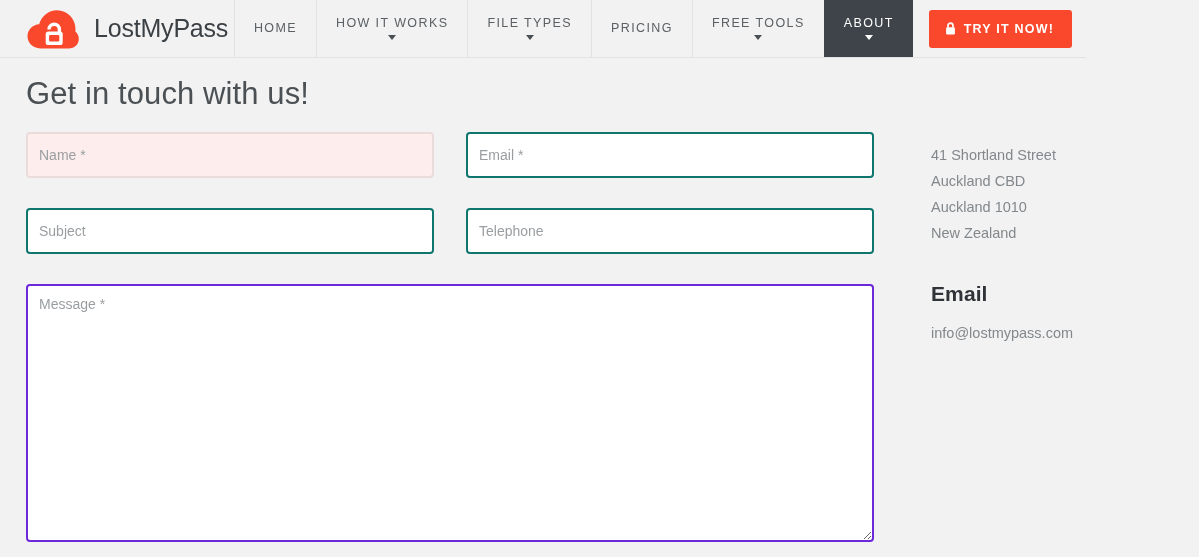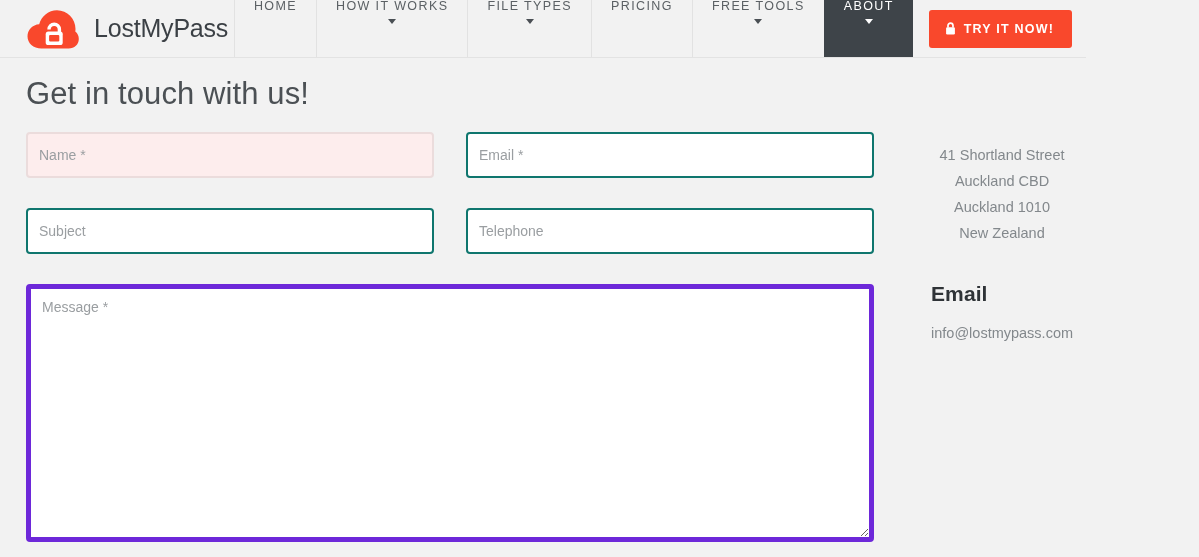--- a/index.html
+++ b/index.html
@@ -44,20 +44,21 @@
     display: flex;
     align-items: stretch;
     margin-left: auto;
     height: 100%;
   }
   .nav-item {
     position: relative;
     display: flex;
     flex-direction: column;
     align-items: center;
+    justify-content: center;
     padding: 0 19px;
     border-left: 1px solid #e2e2e2;
     color: #5b6064;
     font-size: 12.5px;
     letter-spacing: 1.4px;
     text-transform: uppercase;
     white-space: nowrap;
     cursor: pointer;
     user-select: none;
   }
@@ -143,21 +144,21 @@
   .field::placeholder { color: #9a9ea1; opacity: 1; }
   .field.error {
     background: #fdeded;
     border-color: #ebdcdc;
   }
 
   .message-field {
     display: block;
     width: 100%;
     height: 258px;
-    border: 5px solid #6d28d9;
+    border: 2px solid #6d28d9;
     border-radius: 4px;
     background: #ffffff;
     padding: 10px 11px;
     font-size: 14px;
     color: #3d4246;
     font-family: "Liberation Sans", sans-serif;
     outline: none;
     resize: vertical;
   }
   .message-field::placeholder { color: #9a9ea1; opacity: 1; }
@@ -167,21 +168,20 @@
     font-weight: 700;
     color: #2f3337;
     margin: 0 0 14px 0;
     letter-spacing: 0.1px;
   }
   .info-heading.second { margin-top: 36px; }
   .info-line {
     font-size: 14.5px;
     color: #83888c;
     line-height: 26px;
-    text-align: center;
   }
 </style>
 </head>
 <body>
 
 <div class="header">
 
   <div class="brand">
     <span class="logo-mark">
       <svg viewBox="0 0 54 42" width="54" height="42" aria-hidden="true">

